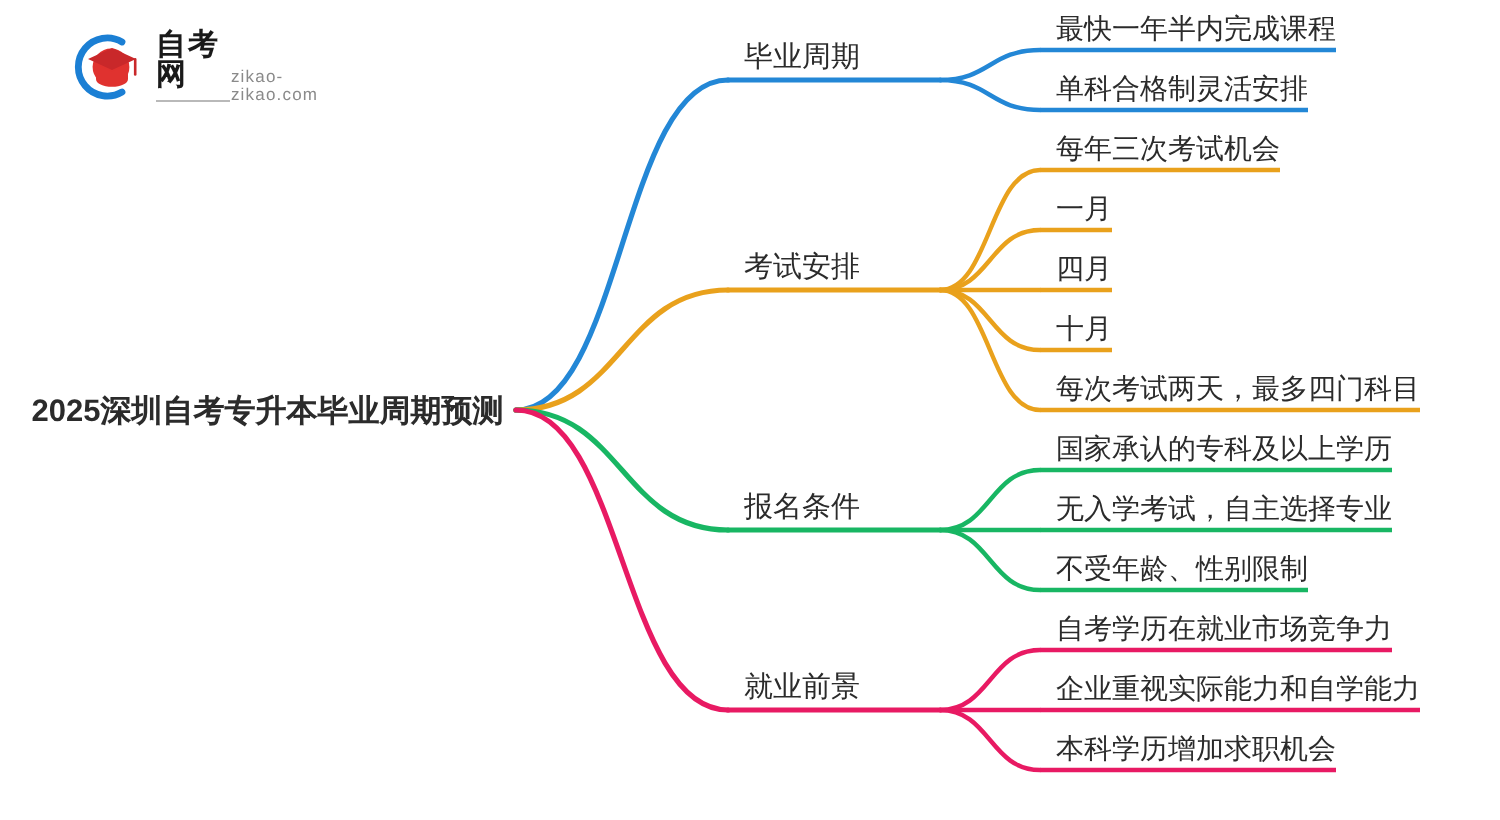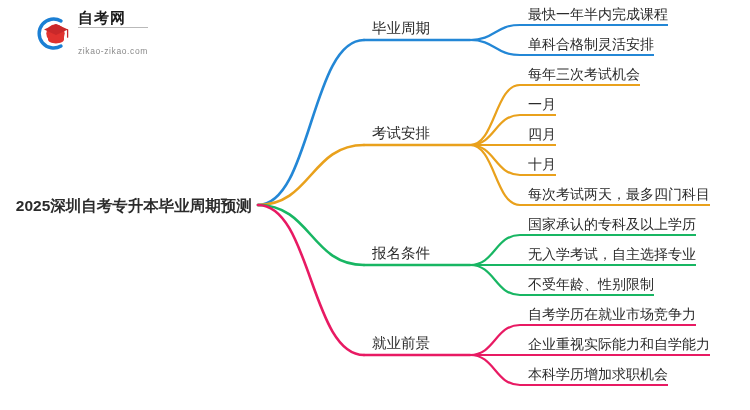--- a/index.html
+++ b/index.html
@@ -28,21 +28,21 @@
   }
   #logo-mark {
     width: 44px;
     height: 40px;
     flex: 0 0 44px;
     position: relative;
   }
   #logo-text {
     margin-left: 4px;
     display: flex;
-    flex-direction: column;
+    flex-direction: row;
     justify-content: center;
     line-height: 1;
   }
   #logo-title {
     font-size: 15px;
     font-weight: bold;
     color: #1a1a1a;
     letter-spacing: 1px;
     padding-bottom: 2px;
     border-bottom: 1px solid #b9b9b9;

